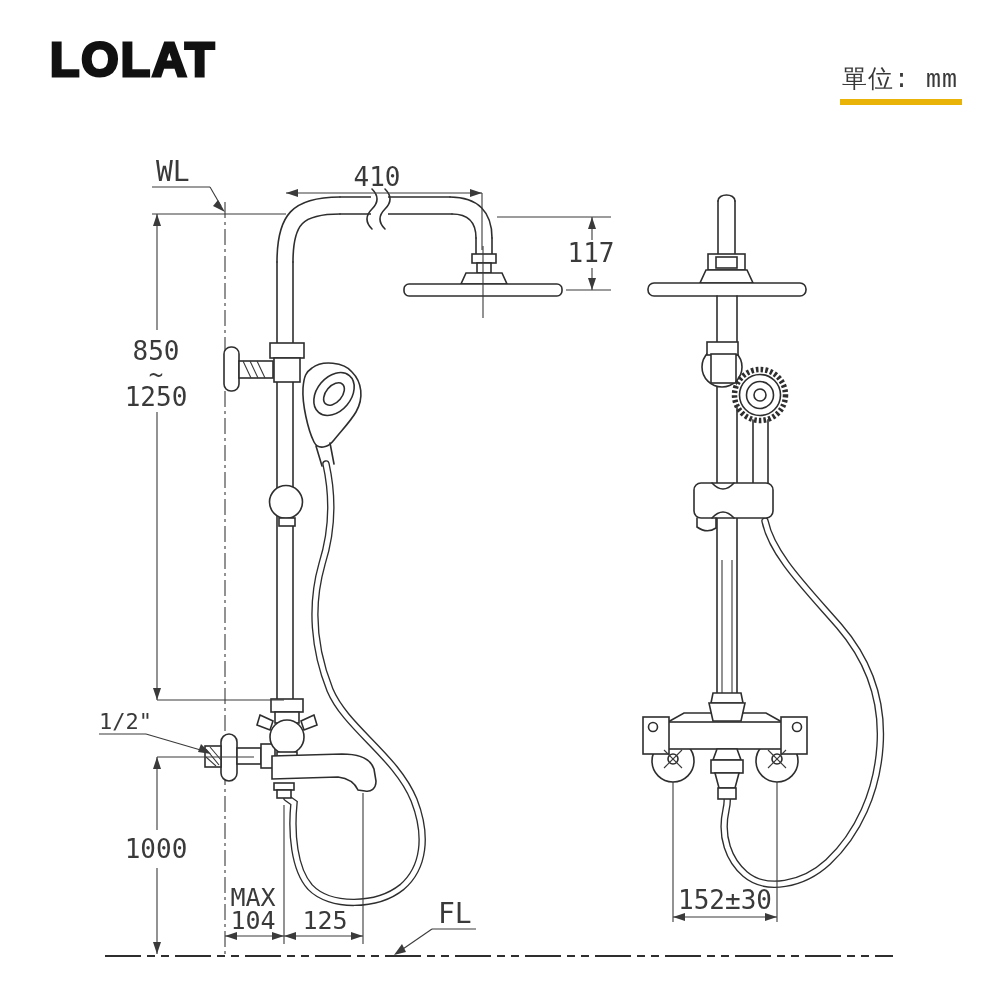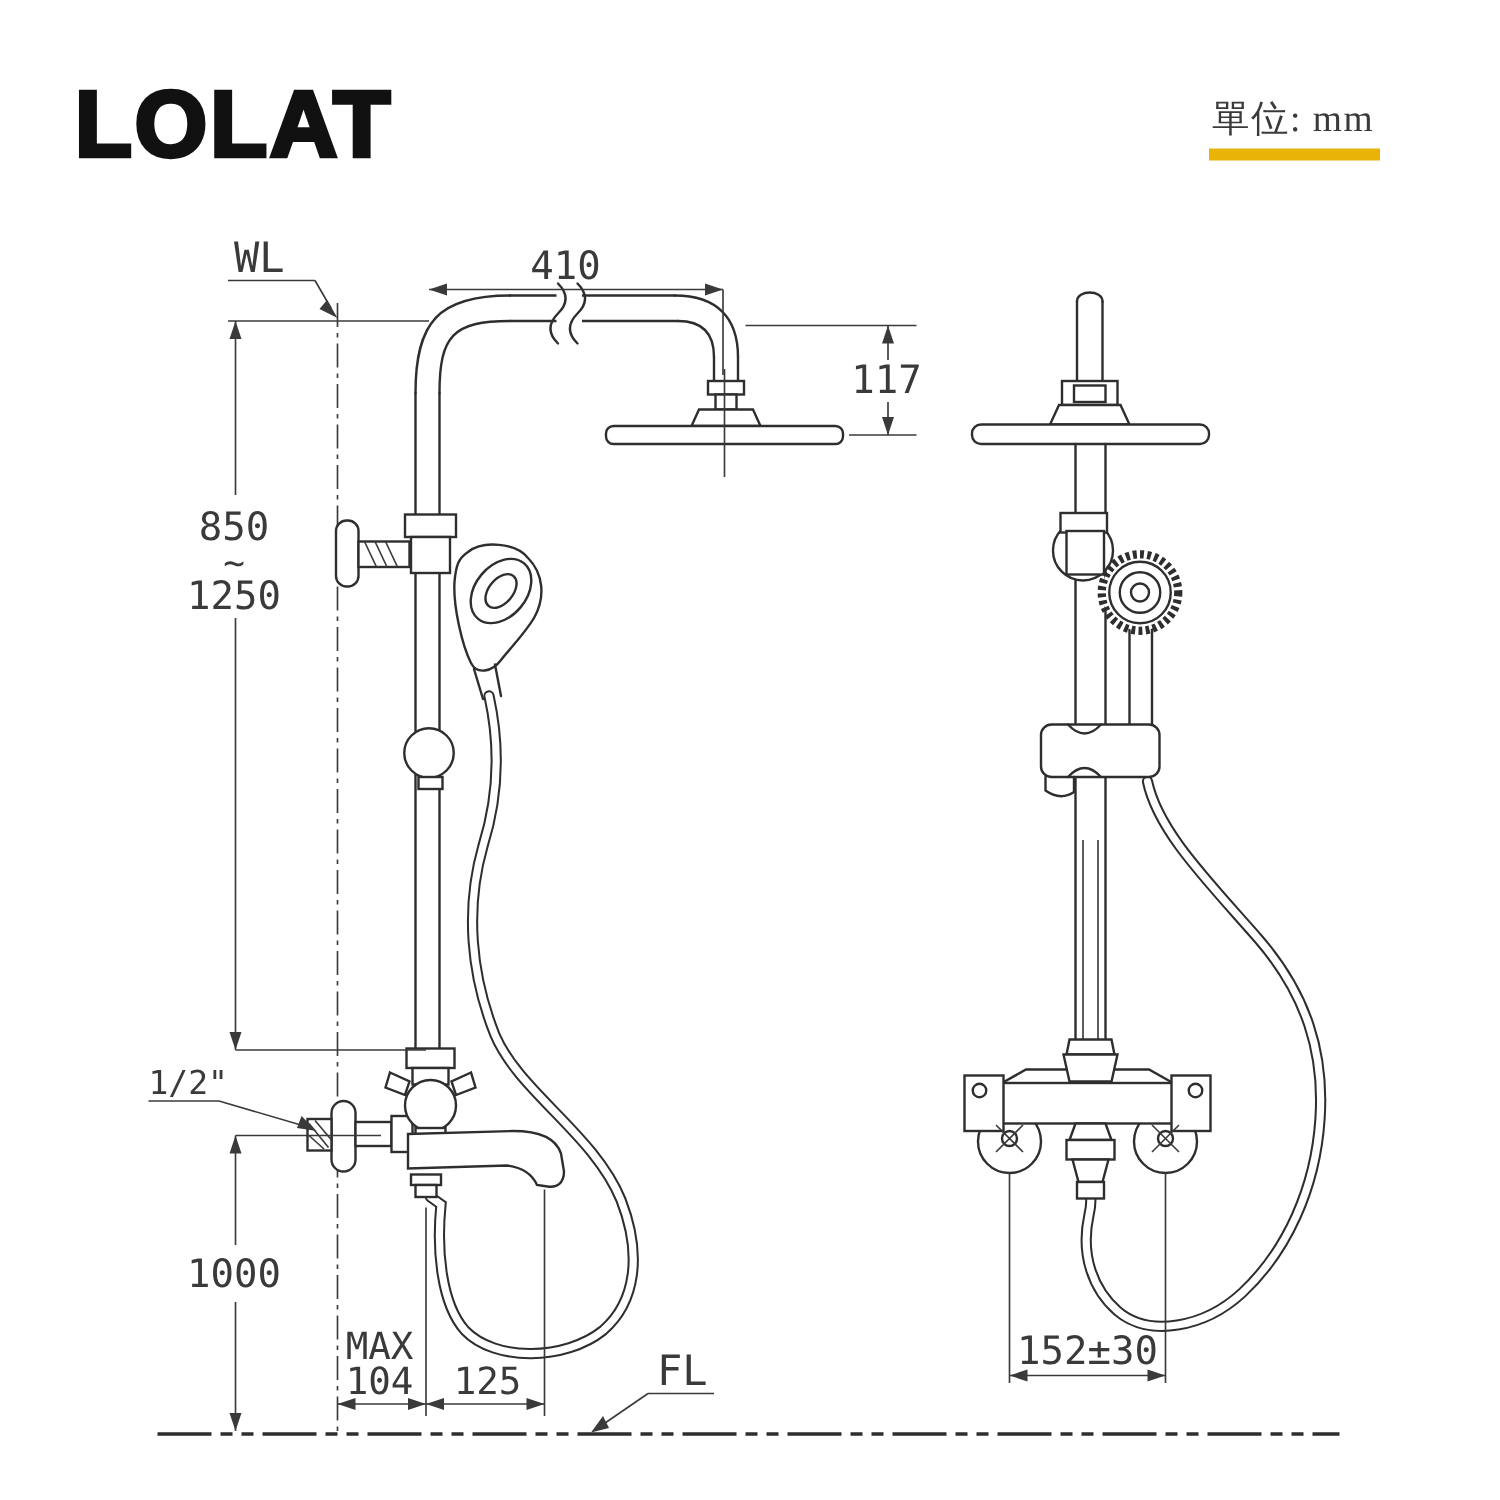--- a/index.html
+++ b/index.html
@@ -1,23 +1,23 @@
 <!DOCTYPE html>
 <html><head>
 <meta charset="utf-8">
 <style>
   html,body{margin:0;padding:0;background:#fff;}
   body{width:1000px;height:1000px;position:relative;overflow:hidden;
        font-family:"Liberation Sans", sans-serif;}
-  .logo{position:absolute;left:50px;top:48px;font-size:62px;font-weight:bold;
+  .logo{position:absolute;left:50px;top:32px;font-size:48px;font-weight:bold;
         letter-spacing:2px;color:#111;-webkit-text-stroke:3px #111;
         font-family:"Liberation Sans", sans-serif;}
-  .unit{position:absolute;left:806px;top:62px;font-size:25px;color:#3a3a3a;
-        border-bottom:8px solid #eab308;padding:0 4px 4px 2px;letter-spacing:1px;
-        font-family:Liberation Serif, serif;}
+  .unit{position:absolute;left:840px;top:62px;font-size:25px;color:#3a3a3a;
+        border-bottom:6px solid #eab308;padding:0 4px 4px 2px;letter-spacing:1px;
+        font-family:Liberation Mono, monospace;}
   svg{position:absolute;left:0;top:0;}
   svg text{font-family:"DejaVu Sans Mono", monospace;fill:#3a3a3a;}
   .ln{stroke:#2e2e2e;stroke-width:1.6;fill:none;stroke-linecap:round;}
   .fw{stroke:#2e2e2e;stroke-width:1.6;fill:#fff;}
   .thin{stroke:#3a3a3a;stroke-width:1.1;fill:none;}
   .arr{fill:#3a3a3a;stroke:none;}
   .hose-o{stroke:#2e2e2e;stroke-width:7.5;fill:none;stroke-linecap:round;}
   .hose-i{stroke:#ffffff;stroke-width:4.8;fill:none;stroke-linecap:round;}
 </style>
 </head>

